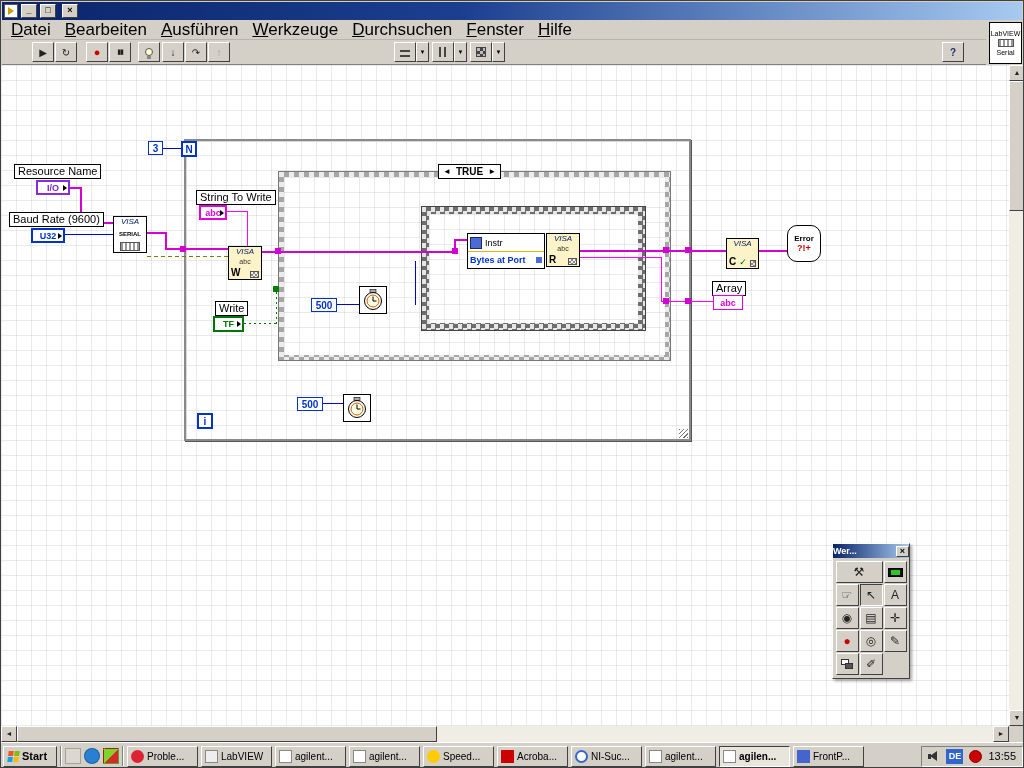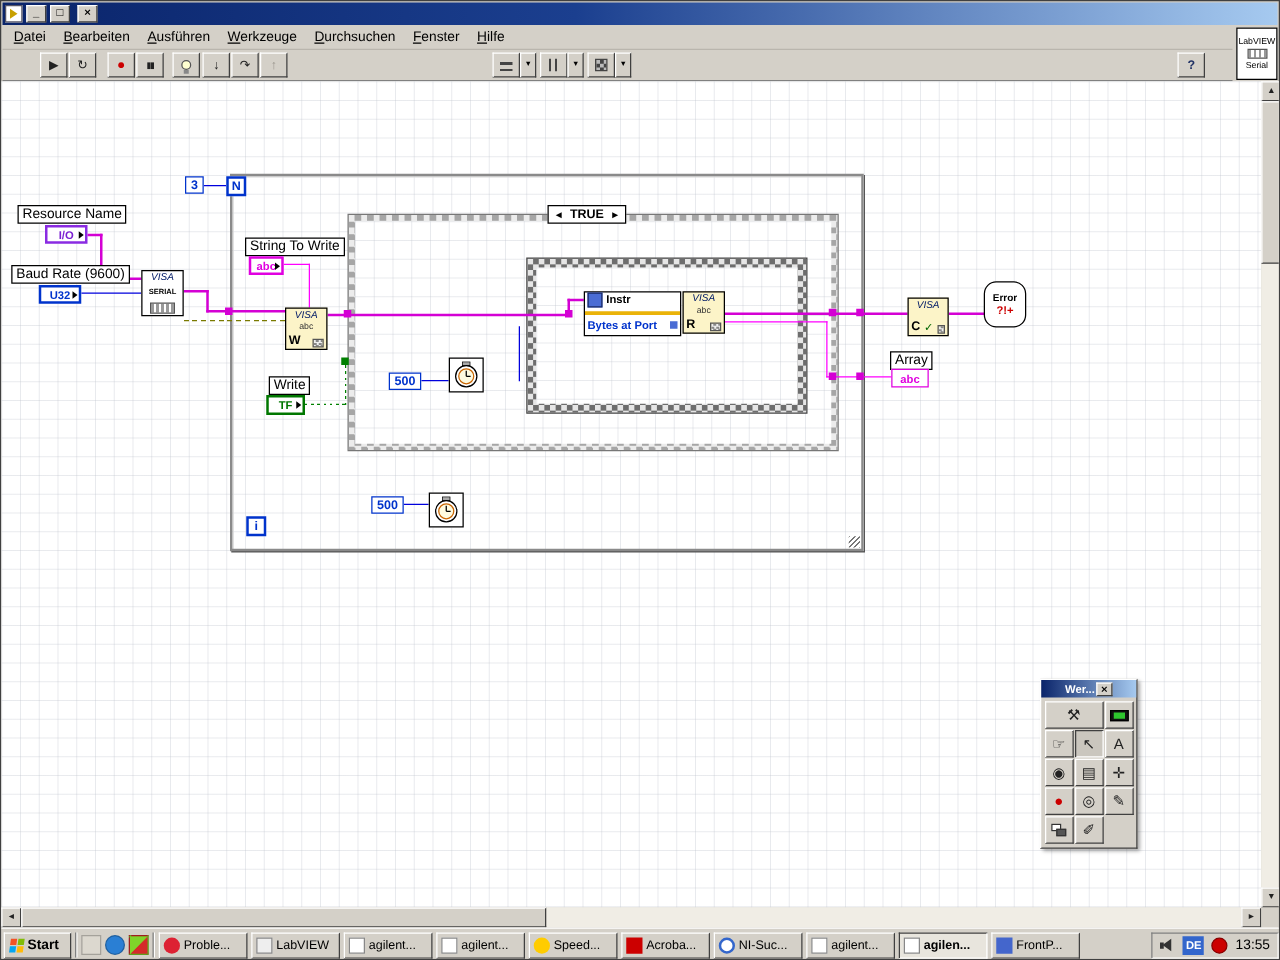--- a/index.html
+++ b/index.html
@@ -7,21 +7,21 @@
 .screen{position:relative;width:1024px;height:768px;background:#d4d0c8;overflow:hidden;border:1px solid #404040}
 
 
 .titlebar{position:absolute;left:1px;top:1px;right:1px;height:18px;background:linear-gradient(90deg,#0a246a 0%,#1b3f8f 45%,#a6caf0 100%);display:flex;align-items:center;padding:0 2px;gap:3px}
 .title-text{color:#fff;font-size:11px;font-weight:bold;flex:1;white-space:nowrap;overflow:hidden}
 .app-icon{width:14px;height:14px;background:#fff;border:1px solid #556;display:flex;align-items:center;justify-content:center;flex:none}
 .app-icon .arr{width:0;height:0;border-left:6px solid #c8a000;border-top:4px solid transparent;border-bottom:4px solid transparent}
 .win-btn{width:16px;height:14px;background:#d4d0c8;border:1px solid;border-color:#fff #404040 #404040 #fff;font-size:9px;line-height:11px;text-align:center;color:#000;font-weight:bold;flex:none}
 
 
-.menubar{position:absolute;left:1px;top:19px;width:984px;height:20px;background:#d4d0c8;display:flex;align-items:center;font-size:11px;padding-left:2px;border-bottom:1px solid #b9b5ad}
+.menubar{position:absolute;left:1px;top:19px;width:984px;height:20px;background:#d4d0c8;display:flex;align-items:center;font-size:17px;padding-left:2px;border-bottom:1px solid #b9b5ad}
 .menu-item{display:inline-block;padding:3px 7px;color:#000}
 .menu-item::first-letter{text-decoration:underline}
 .toolbar{position:absolute;left:1px;top:39px;width:984px;height:25px;background:#d4d0c8;border-bottom:1px solid #808080}
 .tb-btn{position:absolute;top:2px;width:22px;height:20px;background:#d4d0c8;border:1px solid;border-color:#fff #404040 #404040 #fff;display:flex;align-items:center;justify-content:center;font-size:10px;color:#222}
 .tb-btn.dis{color:#9a968e}
 .abort-glyph{color:#c00;font-size:11px}
 .bulb{width:8px;height:8px;border:1px solid #555;border-radius:50%;background:#ffffd0;position:relative}
 .bulb::after{content:"";position:absolute;left:1px;bottom:-4px;width:4px;height:3px;background:#888}
 .font-box{position:absolute;left:215px;top:2px;width:172px;height:20px;background:#fff;border:1px solid;border-color:#808080 #fff #fff #808080;font-size:11px;display:flex;align-items:center;padding:0 4px;gap:4px}
 .font-box .dd-arrow{margin-left:auto;width:14px;height:16px;background:#d4d0c8;border:1px solid;border-color:#fff #404040 #404040 #fff;font-size:6px;text-align:center;line-height:15px}
@@ -73,32 +73,32 @@
 .vnode{position:absolute;background:#fcf4c8;border:1px solid #000;display:flex;flex-direction:column;align-items:center;justify-content:space-between;padding:1px 2px;z-index:6}
 .vnode.white{background:#fff}
 .vbrand{font-size:8px;font-weight:normal;font-style:italic;color:#001a66;line-height:8px}
 .vsub{font-size:6px;font-weight:bold;line-height:7px}
 .vmid{font-size:7px;line-height:8px;color:#333}
 .vbot{display:flex;align-items:flex-end;gap:3px;width:100%;justify-content:space-between}
 .vletter{font-size:10px;font-weight:bold;line-height:10px}
 .vgrid{width:9px;height:7px;border:1px solid #555;background:repeating-conic-gradient(#888 0% 25%,#eee 0% 50%) 0 0/4px 4px}
 .plugbar{width:20px;height:9px;border:1px solid #555;background:repeating-linear-gradient(90deg,#999 0 2px,transparent 2px 4px)}
 .propnode{position:absolute;width:78px;height:36px;border:1px solid #000;background:#fff;z-index:6}
-.prow1{height:18px;border-bottom:3px solid #eab308;display:flex;gap:3px;padding:0 2px;font-size:9px;font-weight:bold}
+.prow1{height:18px;border-bottom:1px solid #eab308;display:flex;align-items:center;gap:3px;padding:0 2px;font-size:9px;font-weight:normal}
 .picon{width:12px;height:12px;background:#4a6cd4;border:1px solid #1a2a66;flex:none}
 .prow2{height:16px;display:flex;align-items:center;padding:0 2px;font-size:9px;color:#0033cc;font-weight:bold}
 .prow2::after{content:"";margin-left:auto;width:6px;height:6px;background:#4a6cd4}
 .timer{position:absolute;width:28px;height:28px;background:#fff;border:1px solid #000;display:flex;align-items:center;justify-content:center;z-index:6}
 .errblk{position:absolute;width:34px;height:37px;background:#fff;border:1px solid #000;border-radius:10px;display:flex;flex-direction:column;align-items:center;justify-content:center;z-index:6}
 .err1{font-size:8px;font-weight:bold}
 .err2{font-size:9px;font-weight:bold;color:#c00}
 
 
 .palette{position:absolute;left:831px;top:478px;width:78px;background:#d4d0c8;border:1px solid;border-color:#fff #404040 #404040 #fff;box-shadow:2px 2px 3px rgba(0,0,0,.35);z-index:20}
-.pal-title{height:14px;background:linear-gradient(90deg,#0a246a,#a6caf0);color:#fff;font-size:9px;font-weight:bold;display:flex;align-items:center;padding:0 19px}
+.pal-title{height:14px;background:linear-gradient(90deg,#0a246a,#a6caf0);color:#fff;font-size:9px;font-weight:bold;display:flex;align-items:center;padding:0 0}
 .pal-x{margin-left:auto;width:13px;height:11px;background:#d4d0c8;border:1px solid;border-color:#fff #404040 #404040 #fff;color:#000;font-size:9px;line-height:9px;text-align:center;font-weight:bold}
 .pal-grid{display:grid;grid-template-columns:repeat(3,23px);gap:1px;padding:3px;justify-content:center}
 .pal-btn{height:22px;background:#d4d0c8;border:1px solid;border-color:#fff #404040 #404040 #fff;display:flex;align-items:center;justify-content:center;font-size:12px;color:#222}
 .pal-btn.wide{grid-column:span 2}
 .pal-btn.sel{border-color:#404040 #fff #fff #404040;background:#cac6be}
 .led{width:15px;height:9px;background:#111;border:1px solid #000;display:flex;align-items:center;justify-content:center}
 .led i{display:block;width:9px;height:5px;background:#2ec52e}
 .swatch{position:relative;width:12px;height:10px}
 .swatch i{position:absolute;display:block;width:8px;height:6px;border:1px solid #333}
 .swatch i:first-child{left:0;top:0;background:#fff}

